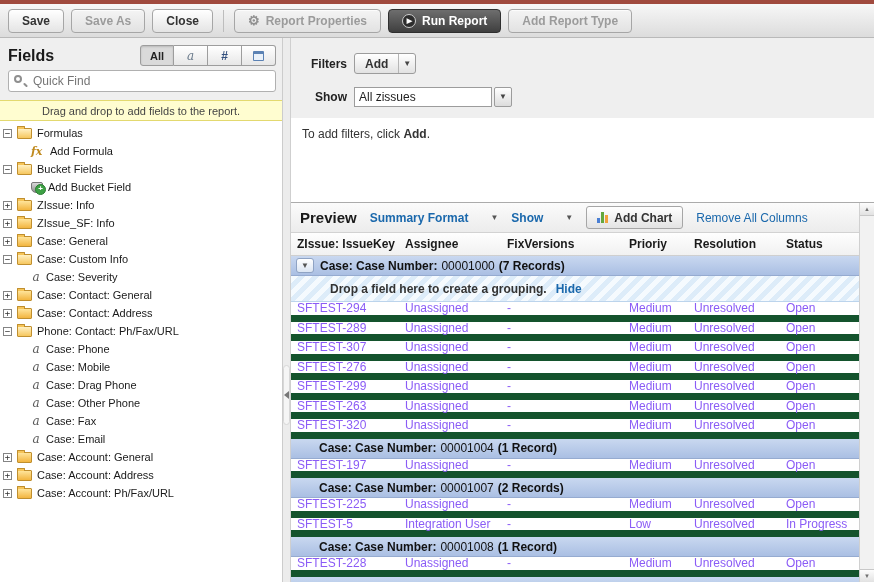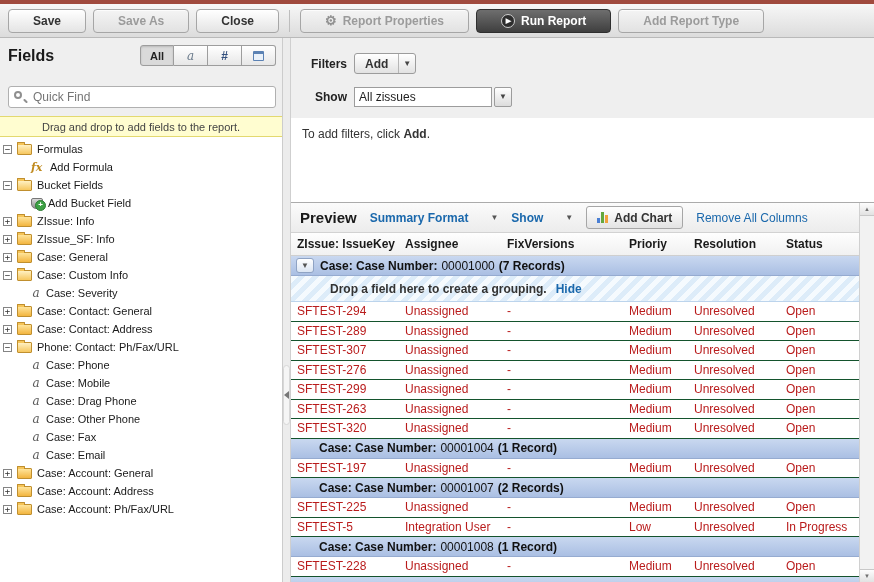--- a/index.html
+++ b/index.html
@@ -13,21 +13,21 @@
   
   .topstrip { height:4px; background:#a04a3e; }
 
   
   .toolbar {
     height:34px; background:linear-gradient(#f7f7f7,#dcdcdc);
     border-bottom:1px solid #b9b9b9;
     display:flex; align-items:center; padding:0 8px; gap:7px;
   }
   .tbtn {
-    height:24px; padding:0 24px; border:1px solid #a6a6a6; border-radius:4px;
+    height:24px; padding:0 13px; border:1px solid #a6a6a6; border-radius:4px;
     background:linear-gradient(#ffffff,#e4e4e4);
     font-size:12px; font-weight:bold; color:#333;
     display:flex; align-items:center; gap:6px; cursor:pointer;
     box-shadow:inset 0 1px 0 rgba(255,255,255,.7);
   }
   .tbtn.dim { color:#9b9b9b; background:linear-gradient(#f4f4f4,#e2e2e2); }
   .tbtn.dark {
     background:linear-gradient(#6e6e6e,#3f3f3f); border-color:#2f2f2f; color:#fff;
     box-shadow:none;
   }
@@ -38,21 +38,21 @@
     display:flex; align-items:center; justify-content:center; padding-left:1px;
   }
   .tsep { width:1px; height:22px; background:#bdbdbd; margin:0 3px; }
 
   
   .main { display:flex; height:544px; }
 
   
   .left { width:283px; min-width:283px; background:#fff; border-right:1px solid #cccccc; display:flex; flex-direction:column; }
   .fields-top { background:#efefef; padding:7px 6px 8px 8px; }
-  .fields-head { display:flex; align-items:center; justify-content:space-between; margin-bottom:20px; }
+  .fields-head { display:flex; align-items:center; justify-content:space-between; margin-bottom:4px; }
   .fields-title { font-size:16px; font-weight:bold; color:#1a1a1a; }
   .ftype-group { display:flex; }
   .ftype-btn {
     width:34px; height:21px; border:1px solid #9d9d9d; border-left:none;
     background:linear-gradient(#fff,#e7e7e7);
     display:flex; align-items:center; justify-content:center; font-size:12px; cursor:pointer;
   }
   .ftype-btn.first { border-left:1px solid #9d9d9d; border-radius:3px 0 0 3px; background:#dadada; font-weight:bold; font-size:11px; box-shadow:inset 0 1px 2px rgba(0,0,0,.15); }
   .ftype-btn.last { border-radius:0 3px 3px 0; }
   .glyph-a { font-family:"DejaVu Serif", serif; font-style:italic; color:#6b7b8c; }
@@ -156,22 +156,22 @@
   .grow b { font-weight:bold; }
   .grow .gval { margin:0 4px; font-weight:normal; }
   .collapse-btn { width:18px; height:15px; border:1px solid #8fa3c4; border-radius:3px;
     background:linear-gradient(#ffffff,#dbe5f3); font-size:7px; color:#223;
     display:flex; align-items:center; justify-content:center; margin-right:6px; cursor:pointer; }
   .droprow { height:26px; display:flex; align-items:center; gap:9px; padding-left:39px;
     background:repeating-linear-gradient(135deg,#f5fafe 0 5px,#ddecf9 5px 10px);
     border-bottom:1px solid #bcd4ec; font-size:12px; }
   .droprow .dtext { font-weight:bold; color:#333; }
   .droprow .hide { color:#1a68ac; font-weight:bold; cursor:pointer; }
-  .drow { height:19.5px; align-items:center; border-bottom:1px solid #14532d;
-    font-size:12px; color:#b91c1c; background:#fff; }
+  .drow { height:19.5px; align-items:center; border-bottom:7px solid #14532d;
+    font-size:12px; color:#8b5cf6; background:#fff; }
   .drow span { padding-left:6px; white-space:nowrap; overflow:hidden; }
   .partial-grow { height:6px; background:linear-gradient(#c9d8f0,#bccfeb); }
 
   .vscroll { position:absolute; right:0; top:0; bottom:0; width:15px;
     background:#f2f2f2; border-left:1px solid #d0d0d0; }
   .varrow { height:13px; background:linear-gradient(#fdfdfd,#e2e2e2); border-bottom:1px solid #c8c8c8;
     display:flex; align-items:center; justify-content:center; font-size:6px; color:#707070; cursor:pointer; }
   .varrow.bottom { position:absolute; bottom:0; left:0; right:0; border-top:1px solid #c8c8c8; border-bottom:none; }
 </style>
 </head>

